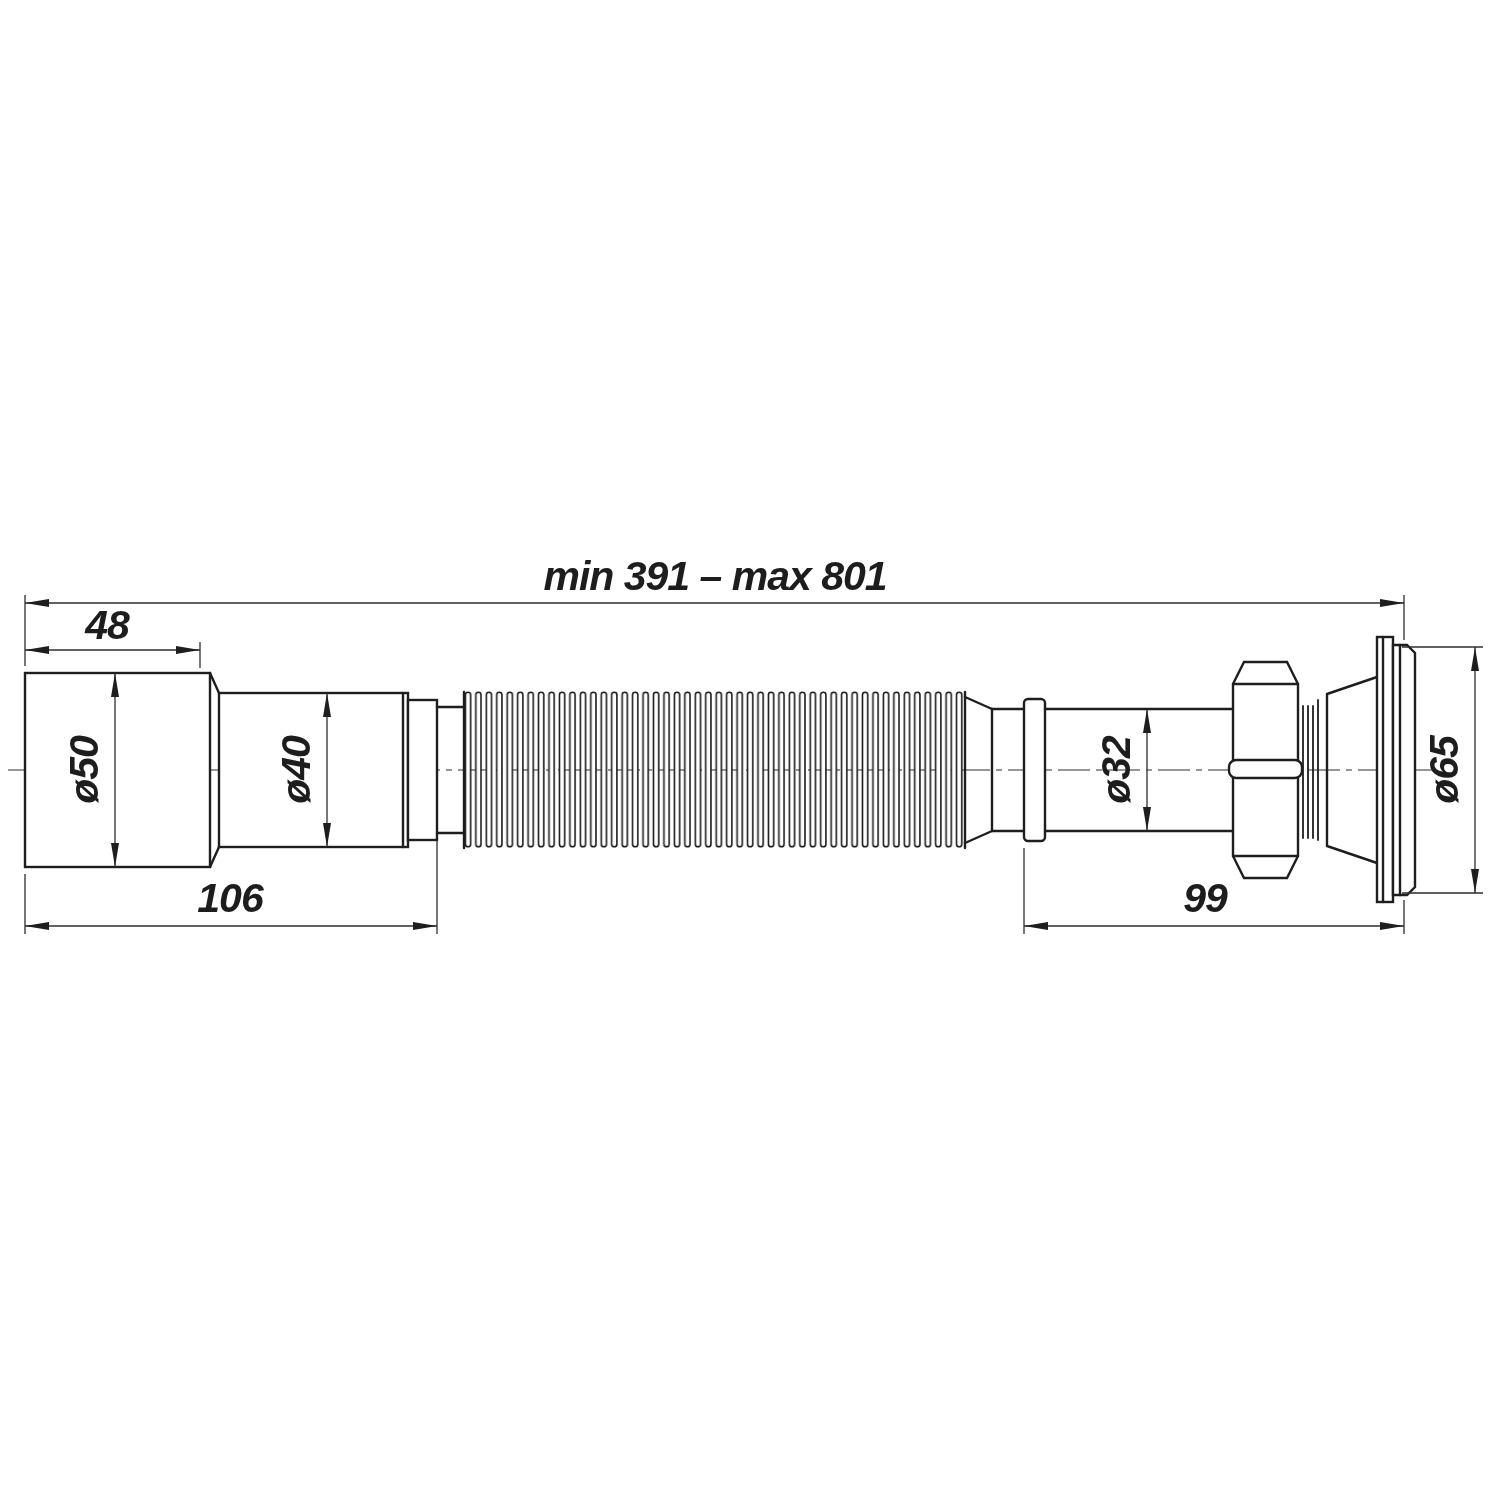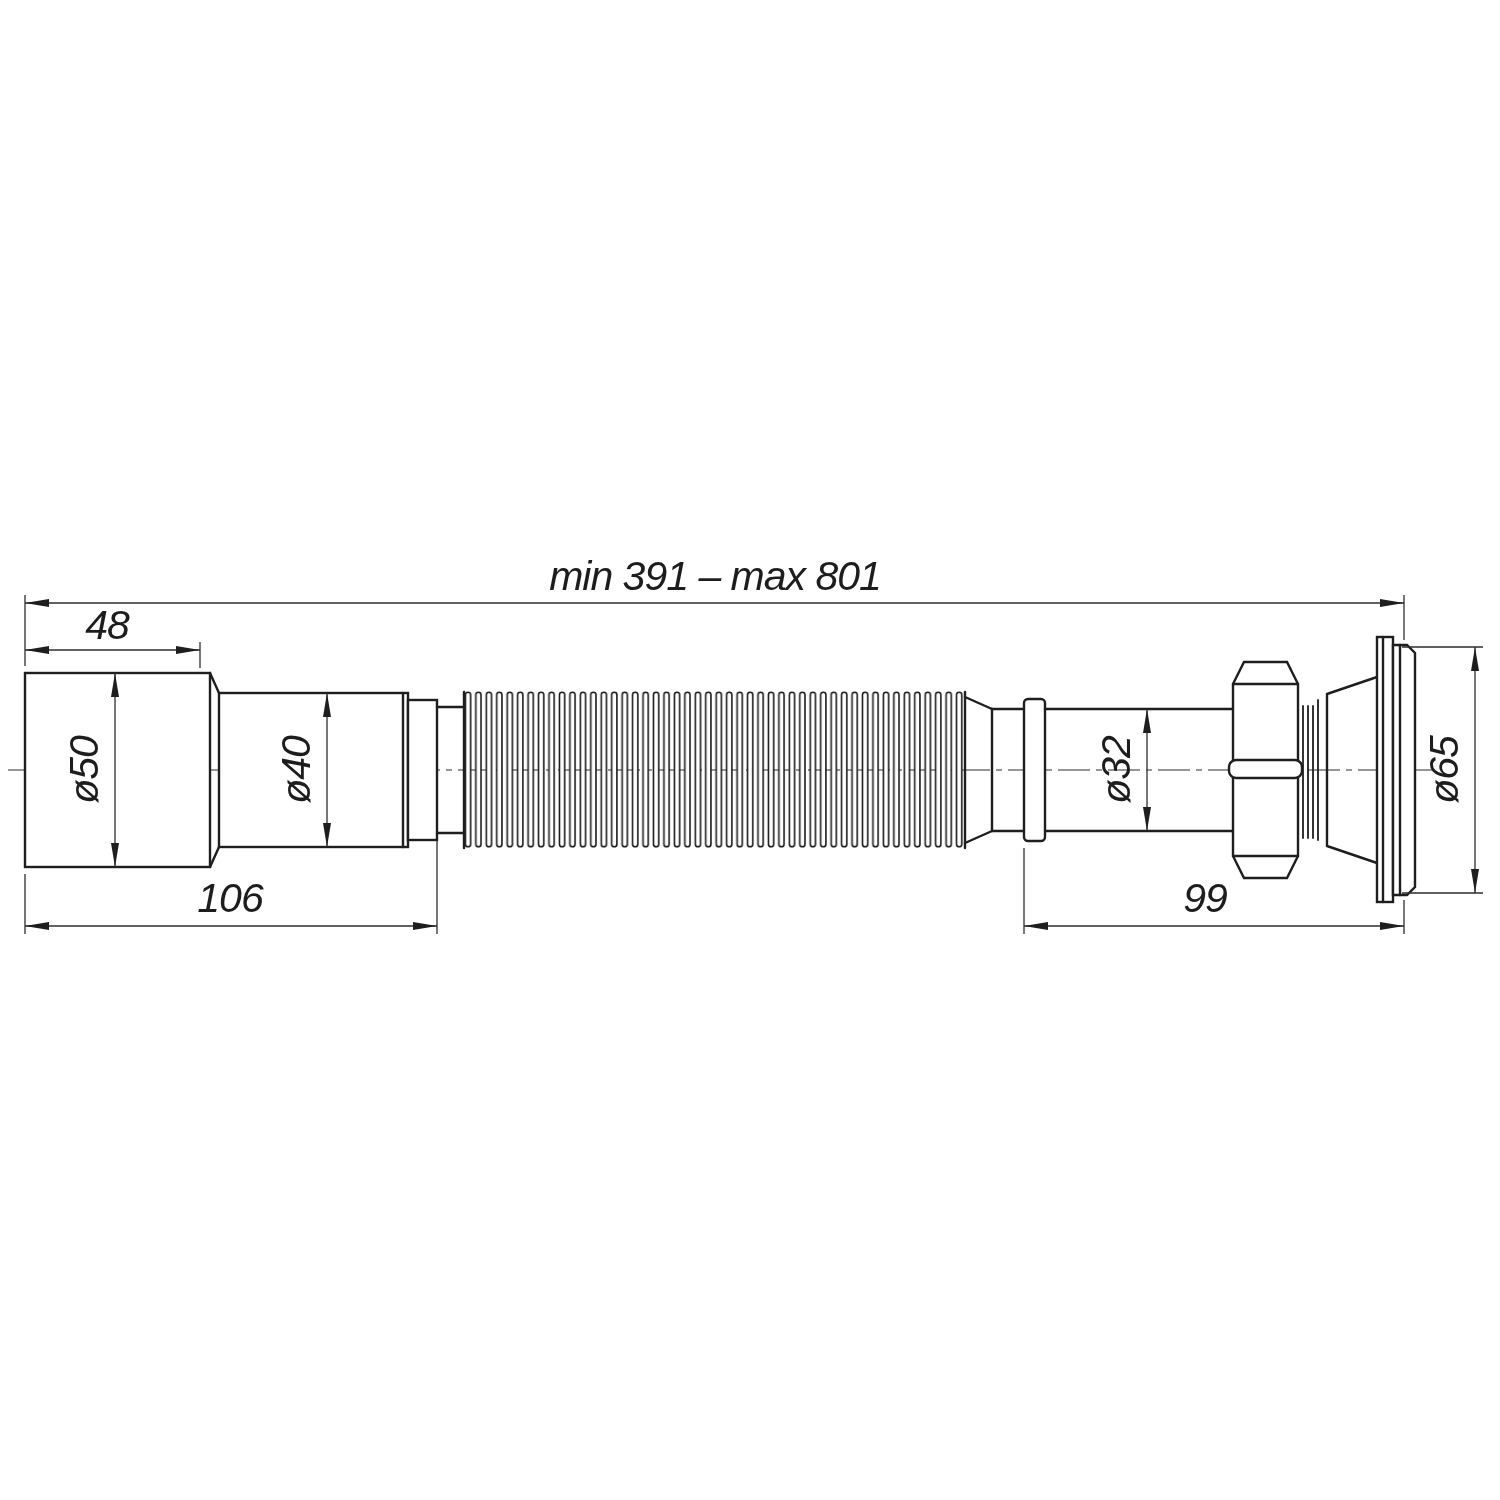--- a/index.html
+++ b/index.html
@@ -1,16 +1,16 @@
 <!DOCTYPE html>
 <html><head>
 <meta charset="utf-8">
 <style>
   html,body{margin:0;padding:0;background:#ffffff;}
-  .stage{width:1500px;height:1500px;position:relative;background:#ffffff;overflow:hidden;}
+  .stage{width:1500px;height:1500px;position:relative;background:#ffffff;overflow:hidden;font-weight:bold;}
   svg{display:block;}
   text{font-family:"Liberation Sans","DejaVu Sans",sans-serif;font-style:italic;fill:#1d1d1d;letter-spacing:-1px;}
   .dim-label{font-size:41px;}
 </style>
 </head>
 <body>
 
 <div class="stage">
 <svg width="1500" height="1500" viewBox="0 0 1500 1500">
   <defs>

